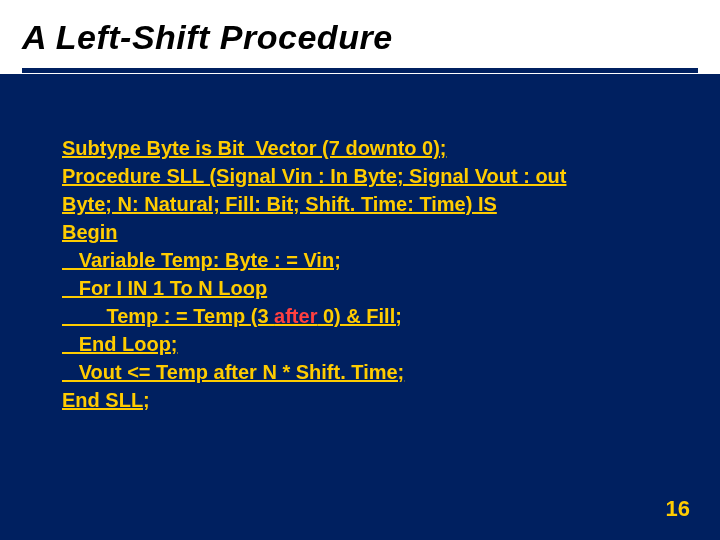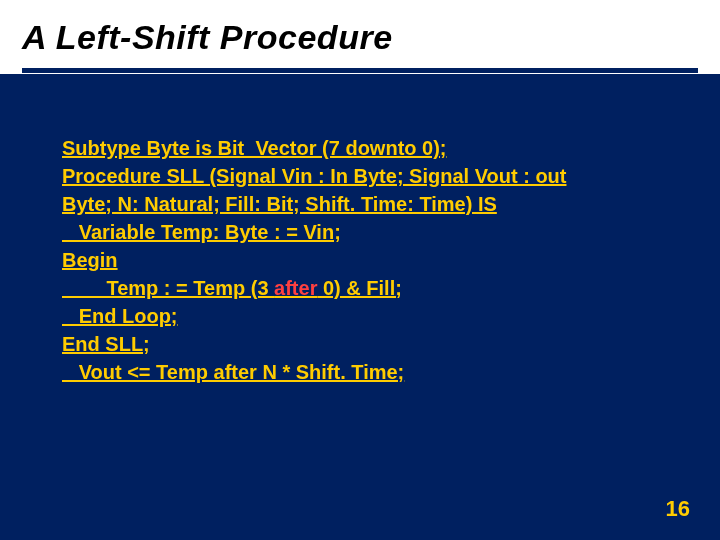--- a/index.html
+++ b/index.html
@@ -65,22 +65,23 @@
 
   <div class="header-wrap">
     <div class="title">A Left-Shift Procedure</div>
     <div class="rule"></div>
   </div>
 
   <div class="body">
     <div class="line">Subtype Byte is Bit_Vector (7 downto 0);</div>
     <div class="line">Procedure SLL (Signal Vin : In Byte; Signal Vout : out</div>
     <div class="line">Byte; N: Natural; Fill: Bit; Shift. Time: Time) IS</div>
+    <div class="line">Begin</div>
     <div class="line">   Variable Temp: Byte : = Vin;</div>
-    <div class="line">Begin</div>
+    <div class="line">   For I IN 1 To N Loop</div>
     <div class="line"><span>        Temp : = Temp (3 </span><span class="highlight">after</span><span> 0) &amp; Fill;</span></div>
     <div class="line">   End Loop;</div>
+    <div class="line">   Vout &lt;= Temp after N * Shift. Time;</div>
     <div class="line">End SLL;</div>
-    <div class="line">   Vout &lt;= Temp after N * Shift. Time;</div>
   </div>
 
   <div class="pagenum">16</div>
 </div>
 
 </body></html>

